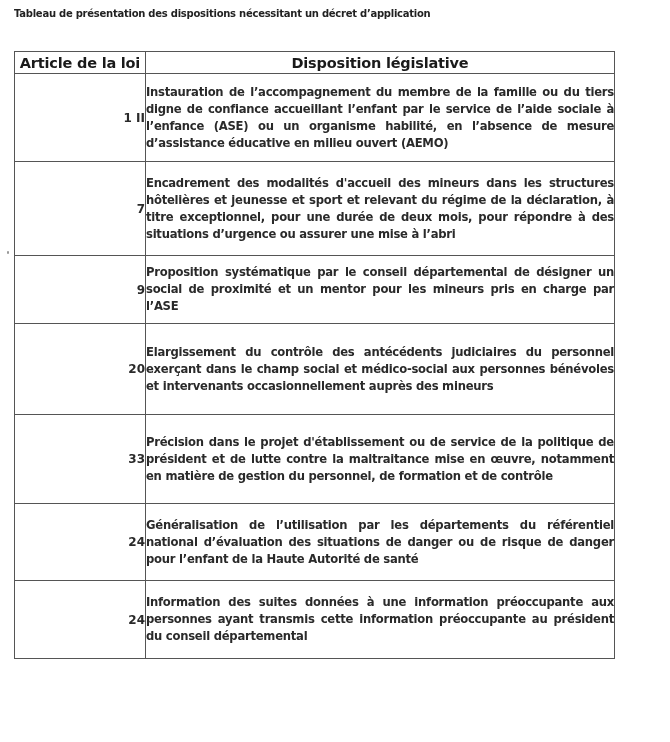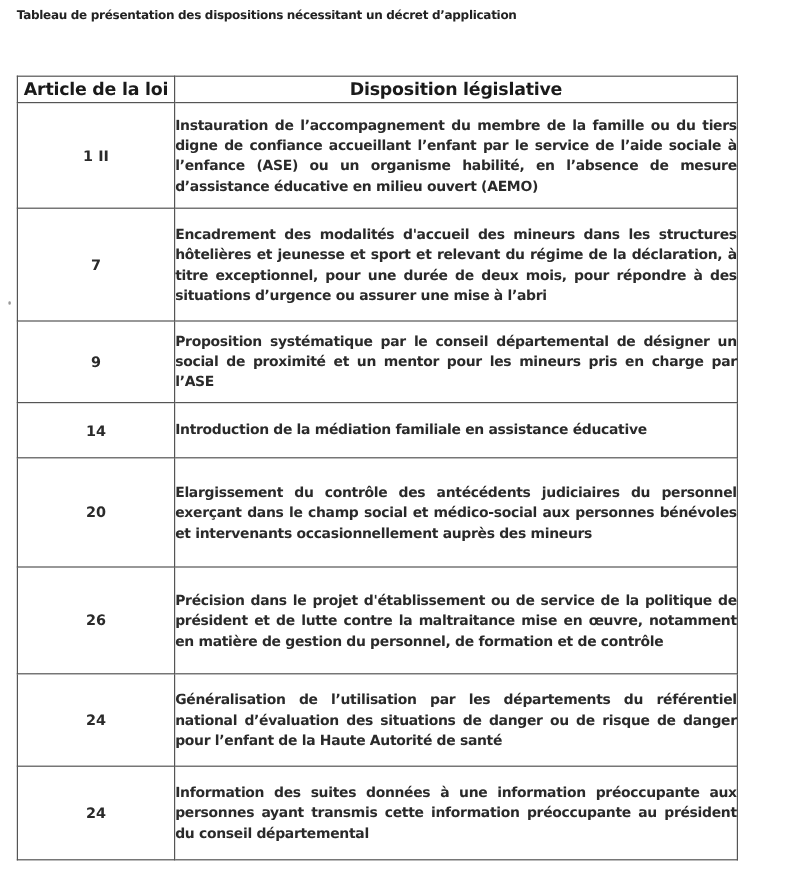--- a/index.html
+++ b/index.html
@@ -7,37 +7,37 @@
     width: 670px; height: 742px; position: relative; overflow: hidden;
     font-family: "DejaVu Sans", "Liberation Sans", sans-serif;
     color: #1e1e1e;
   }
   .title {
     position: absolute; left: 14px; top: 8px;
     font-size: 10px; font-weight: 600; letter-spacing: -0.25px;
     white-space: nowrap; color: #222;
   }
   table.disp {
-    position: absolute; left: 14px; top: 63px;
+    position: absolute; left: 14px; top: 51px;
     width: 600px; border-collapse: collapse;
     table-layout: fixed;
   }
   table.disp th, table.disp td {
     border: 1.2px solid #555;
     padding: 0;
     vertical-align: middle;
   }
   table.disp th {
     height: 21px; font-size: 14.5px; font-weight: 600; text-align: center;
     color: #1a1a1a; letter-spacing: -0.2px;
   }
   col.c1 { width: 131px; }
   col.c2 { width: 469px; }
   td.art {
-    text-align: center; font-size: 12px; font-weight: 700; color: #2a2a2a;
+    text-align: right; font-size: 12px; font-weight: 700; color: #2a2a2a;
   }
   td.txt {
     font-size: 11.6px; font-weight: 700; line-height: 17px;
     text-align: justify; padding: 0 9px 0 8px; color: #2a2a2a;
     letter-spacing: -0.25px;
   }
   tr.r1 { height: 88px; }
   tr.r2 { height: 94px; }
   tr.r3 { height: 68px; }
   tr.r4 { height: 46px; }
@@ -71,30 +71,26 @@
       <td class="txt">Instauration de l’accompagnement du membre de la famille ou du tiers digne de confiance accueillant l’enfant par le service de l’aide sociale à l’enfance (ASE) ou un organisme habilité, en l’absence de mesure d’assistance éducative en milieu ouvert (AEMO)</td>
     </tr>
     <tr class="r2">
       <td class="art">7</td>
       <td class="txt">Encadrement des modalités d'accueil des mineurs dans les structures hôtelières et jeunesse et sport et relevant du régime de la déclaration, à titre exceptionnel, pour une durée de deux mois, pour répondre à des situations d’urgence ou assurer une mise à l’abri</td>
     </tr>
     <tr class="r3">
       <td class="art">9</td>
       <td class="txt">Proposition systématique par le conseil départemental de désigner un social de proximité et un mentor pour les mineurs pris en charge par l’ASE</td>
     </tr>
-    <tr class="r4">
-      <td class="art">14</td>
-      <td class="txt">Introduction de la médiation familiale en assistance éducative</td>
-    </tr>
     <tr class="r5">
       <td class="art">20</td>
       <td class="txt">Elargissement du contrôle des antécédents judiciaires du personnel exerçant dans le champ social et médico-social aux personnes bénévoles et intervenants occasionnellement auprès des mineurs</td>
     </tr>
     <tr class="r6">
-      <td class="art">26</td>
+      <td class="art">33</td>
       <td class="txt">Précision dans le projet d'établissement ou de service de la politique de président et de lutte contre la maltraitance mise en œuvre, notamment en matière de gestion du personnel, de formation et de contrôle</td>
     </tr>
     <tr class="r7">
       <td class="art">24</td>
       <td class="txt">Généralisation de l’utilisation par les départements du référentiel national d’évaluation des situations de danger ou de risque de danger pour l’enfant de la Haute Autorité de santé</td>
     </tr>
     <tr class="r8">
       <td class="art">24</td>
       <td class="txt">Information des suites données à une information préoccupante aux personnes ayant transmis cette information préoccupante au président du conseil départemental</td>
     </tr>

